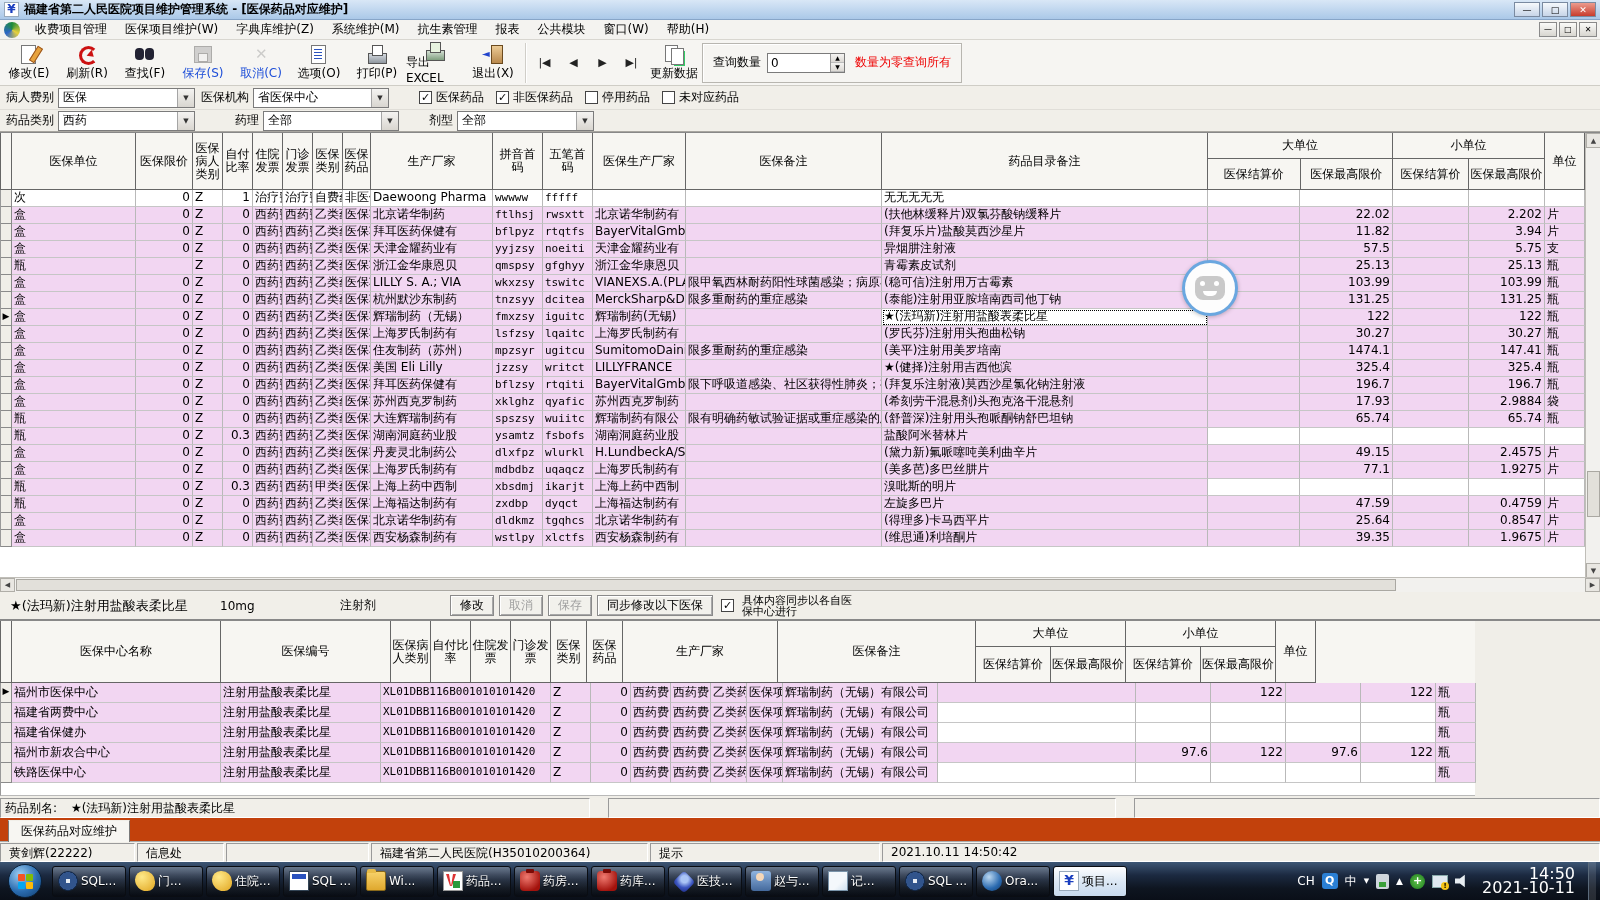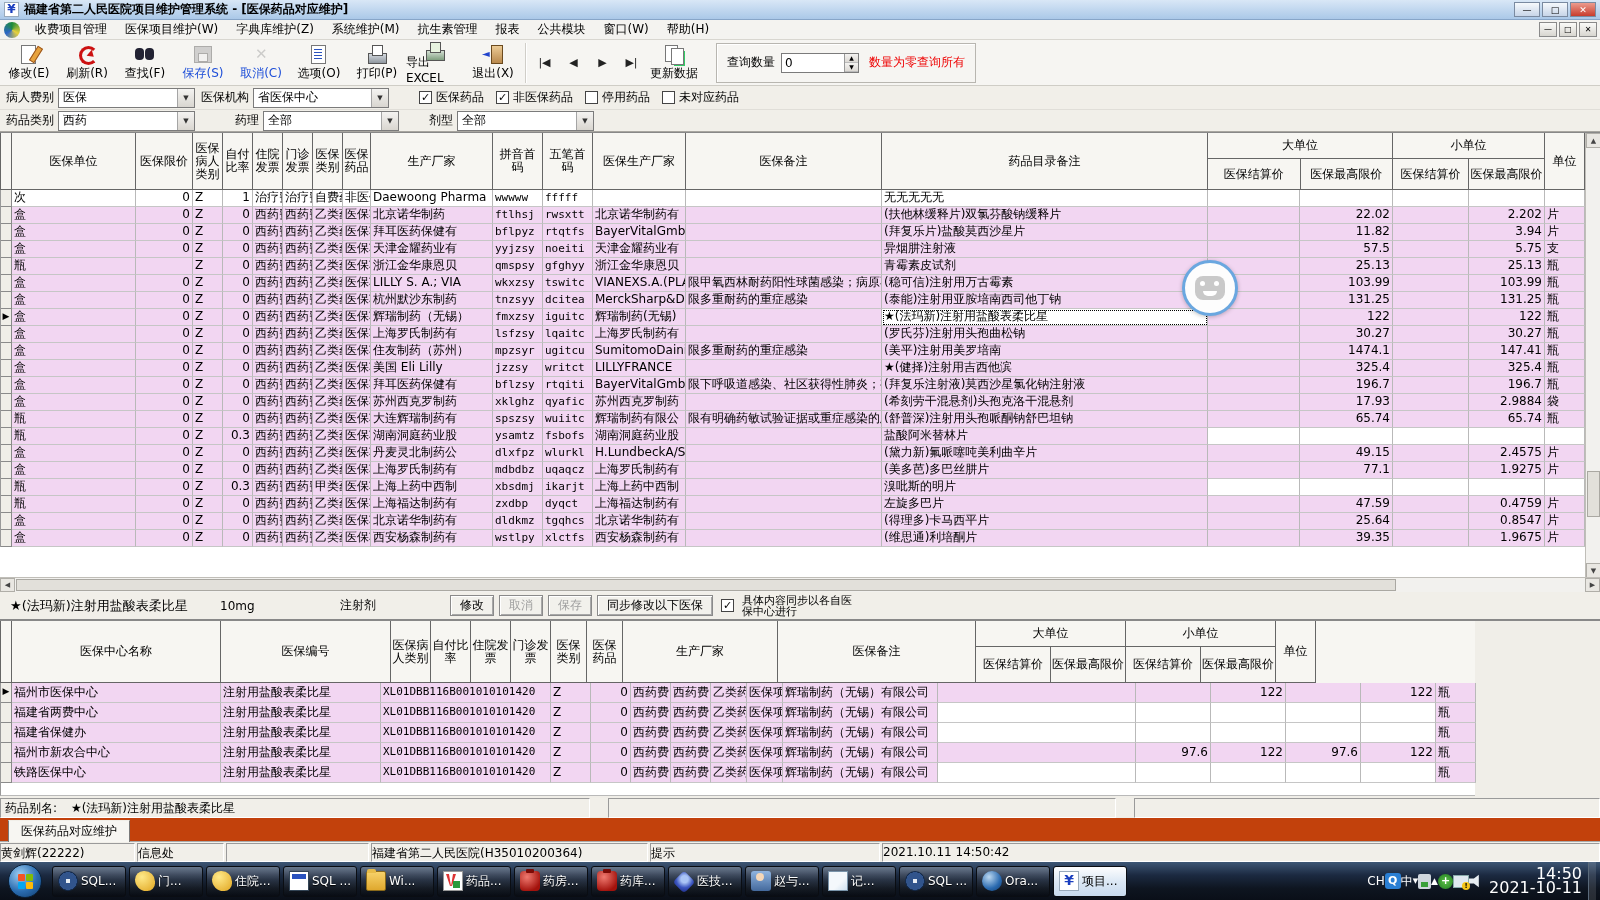--- a/index.html
+++ b/index.html
@@ -38,21 +38,21 @@
 .ti-print::before{position:absolute;left:2px;top:9px;width:17px;height:9px;background:linear-gradient(#d4d9df,#8f979f);border:1px solid #555}
 .ti-print::after{position:absolute;left:6px;top:1px;width:9px;height:9px;background:#fff;border:1px solid #555}
 .ti-excel::before{position:absolute;left:2px;top:9px;width:17px;height:9px;background:linear-gradient(#d4dfd4,#7f9f7f);border:1px solid #555}
 .ti-excel::after{position:absolute;left:6px;top:1px;width:9px;height:9px;background:#e8f4e0;border:1px solid #555}
 .ti-exit::before{position:absolute;left:9px;top:1px;width:10px;height:17px;background:linear-gradient(#eccb95,#b9894d);border:1px solid #6b4a1f}
 .ti-exit::after{content:"◄";position:absolute;left:0;top:4px;color:#2244cc;font-size:10px;font-weight:bold}
 .ti-upd::before{position:absolute;left:2px;top:1px;width:11px;height:15px;background:#fff;border:1px solid #777}
 .ti-upd::after{position:absolute;left:8px;top:4px;width:11px;height:15px;background:#fff;border:1px solid #777;box-shadow:2px 2px 0 -1px #3c6}
 .tsep{width:2px;height:40px;border-left:1px solid #d0cec8;border-right:1px solid #fff;margin:0 3px;flex:none}
 .navb{width:29px;height:40px;display:flex;align-items:center;justify-content:center;font-size:11px;color:#222;flex:none}
-#qpanel{height:40px;margin-left:14px;border:1px solid #b8b6b0;box-shadow:inset 1px 1px 0 #fff;display:flex;align-items:center;padding:0 10px;flex:none}
+#qpanel{height:40px;margin-left:0;border:1px solid #b8b6b0;box-shadow:inset 1px 1px 0 #fff;display:flex;align-items:center;padding:0 10px;flex:none}
 #qpanel .spin{width:78px;height:20px;background:#fff;border:1px solid #7b7b7b;display:flex;margin-left:6px}
 #qpanel .spin .val{flex:1;padding:2px 3px}
 #qpanel .spin .sbtns{width:14px;display:flex;flex-direction:column;border-left:1px solid #999}
 #qpanel .spin .sb{flex:1;font-size:6px;line-height:8px;text-align:center;background:linear-gradient(#f4f3f1,#dcd9d4);border-bottom:1px solid #bbb}
 #qpanel .hint{color:#e00;margin-left:10px}
 
 #filter1{top:86px;height:24px;background:#f1efe9;display:flex;align-items:center;border-bottom:1px solid #e0ded8}
 #filter2{top:110px;height:22px;background:#f1efe9;display:flex;align-items:center;border-bottom:1px solid #a8a6a0}
 .flabel{margin-left:6px}
 .combo{display:inline-flex;height:20px;border:1px solid #7b7b7b;background:#fff;align-items:center;margin-left:4px}
@@ -102,21 +102,21 @@
 #subgrid .td{line-height:16px}
 .s0{width:11px}.s1{width:209px}.s2{width:160px}.s3{width:170px}.s4{width:40px}.s5{width:40px}.s6{width:40px}.s7{width:40px}.s8{width:36px}.s9{width:36px}.s10{width:155px}.s11{width:198px}.s12{width:75px}.s13{width:75px}.s14{width:75px}.s15{width:75px}.s16{width:40px}
 .sfill{height:13px;background:#fff;width:1475px;border-bottom:1px solid #b9b9b9;border-left:1px solid #999}
 
 #aliasbar{top:798px;height:20px;background:#f1efe9;display:flex;gap:18px}
 .panel{border:1px solid;border-color:#9a9a9a #fff #fff #9a9a9a;background:#f1efe9;padding:1px 4px;overflow:hidden;white-space:nowrap}
 #aliasbar .p1{width:590px}#aliasbar .p2{width:508px}#aliasbar .p3{flex:1}
 #tabrow{top:818px;height:24px;background:#c2410c;border-bottom:1px solid #aaa}
 #tabrow .tab{display:inline-block;margin-left:8px;margin-top:2px;padding:2px 12px 3px;background:#f7f6f2;border:1px solid #7a7a7a;border-top-color:#f1efe9}
 #statusbar{top:842px;height:20px;background:#f1efe9;display:flex;gap:2px;padding-top:1px}
-#statusbar .sp{border:1px solid;border-color:#9a9a9a #fff #fff #9a9a9a;padding:1px 0;overflow:hidden;white-space:nowrap}
+#statusbar .sp{border:1px solid;border-color:#9a9a9a #fff #fff #9a9a9a;padding:1px 8px;overflow:hidden;white-space:nowrap}
 .sp.u{width:135px}.sp.d{width:87px}.sp.e{width:143px}.sp.h{width:277px}.sp.t{width:230px}.sp.dt{flex:1}
 
 #taskbar{top:862px;height:38px;background:linear-gradient(#46engage 0,#000 0) ,#10141c;background:linear-gradient(#3d5675,#1b2940 35%,#0e1520 70%,#0a0f18);display:flex;align-items:center}
 #orb{width:34px;height:34px;border-radius:50%;margin:0 10px 0 8px;background:radial-gradient(circle at 35% 30%,#9fd0f5,#2a6cb0 55%,#103a6a);border:1px solid #0a2038;display:flex;align-items:center;justify-content:center;flex:none}
 #orb .flag{display:grid;grid-template-columns:7px 7px;grid-template-rows:7px 7px;gap:1px}
 #orb .flag i{border-radius:1px}
 #orb .f1{background:#f35325}#orb .f2{background:#81bc06}#orb .f3{background:#05a6f0}#orb .f4{background:#ffba08}
 .tkbtn{width:74px;height:31px;margin-right:3px;border:1px solid #0a0d12;border-radius:3px;background:linear-gradient(rgba(255,255,255,.28),rgba(255,255,255,.08) 45%,rgba(0,0,0,.25));display:flex;align-items:center;color:#fff;font-size:12px;overflow:hidden;flex:none;text-shadow:0 1px 1px #000}
 .tkbtn.active{background:linear-gradient(#fdfdfd,#dce8f5 50%,#c8daee);color:#000;text-shadow:none}
 .tkic{width:20px;height:20px;margin:0 3px 0 5px;position:relative;flex:none}
@@ -130,21 +130,21 @@
 .ic-v5::before{content:"";position:absolute;left:2px;top:2px;width:10px;height:12px;background:#d33;clip-path:polygon(0 0,30% 0,50% 100%,70% 0,100% 0,60% 100%,40% 100%)}
 .ic-v5::after{content:"";position:absolute;right:2px;bottom:2px;width:7px;height:7px;background:#2a9a3c}
 .ic-bottle{background:radial-gradient(circle at 35% 30%,#f07a70,#a3120c 75%);border-radius:4px}
 .ic-bottle::before{content:"";position:absolute;left:6px;top:-2px;width:8px;height:4px;background:#7a0a06;border-radius:1px}
 .ic-gem{background:radial-gradient(circle at 40% 35%,#aac4f5 0 25%,#3c55c0 60%,#1c2a80);border-radius:4px;transform:rotate(45deg);width:16px;height:16px;margin:2px 5px 0 7px}
 .ic-person{background:linear-gradient(#8fb4e0,#44699c);border-radius:3px}
 .ic-person::before{content:"";position:absolute;left:5px;top:2px;width:8px;height:8px;background:#f5d7b8;border-radius:50%}
 .ic-note{background:linear-gradient(135deg,#f4f8fc 60%,#cfe0ef);border:1px solid #7a94aa}
 .ic-globe{background:radial-gradient(circle at 35% 30%,#bcd8f0,#2a6ab0 60%,#123a6a);border-radius:50%}
 .ic-med{background:#fff;border:1px solid #9ab;color:#1b3fbf;font-weight:bold;font-size:14px;line-height:17px;text-align:center}
-#tray{margin-left:auto;display:flex;align-items:center;color:#fff;padding-right:4px}
+#tray{margin-left:auto;display:flex;align-items:center;color:#fff;gap:7px;padding-right:4px}
 #tray .q{width:16px;height:16px;background:#2a7fd4;border-radius:3px;color:#fff;font-weight:bold;font-size:11px;text-align:center;line-height:16px}
 #tray .caret{font-size:7px}
 #tray .usb{width:13px;height:15px;background:#cfd6dd;border-radius:2px;position:relative}
 #tray .usb::after{content:"";position:absolute;left:3px;bottom:2px;width:7px;height:5px;background:#3aa03a}
 #tray .upar{font-size:9px}
 #tray .g360{width:15px;height:15px;border-radius:50%;background:radial-gradient(#5ec24a,#1e7a1e);color:#fff;font-size:11px;line-height:14px;text-align:center;font-weight:bold}
 #tray .net{width:16px;height:13px;background:#dfe8f0;border:1px solid #8aa;position:relative}
 #tray .net::after{content:"!";position:absolute;right:-2px;bottom:-3px;width:8px;height:8px;background:#f5c518;border-radius:50%;color:#000;font-size:7px;line-height:8px;text-align:center;font-weight:bold}
 #tray .spk{width:14px;height:14px;background:#e8eef2;clip-path:polygon(0 32%,35% 32%,70% 5%,70% 95%,35% 68%,0 68%)}
 #tray .clock{text-align:right;font-size:16px;line-height:14px;margin-left:6px}

